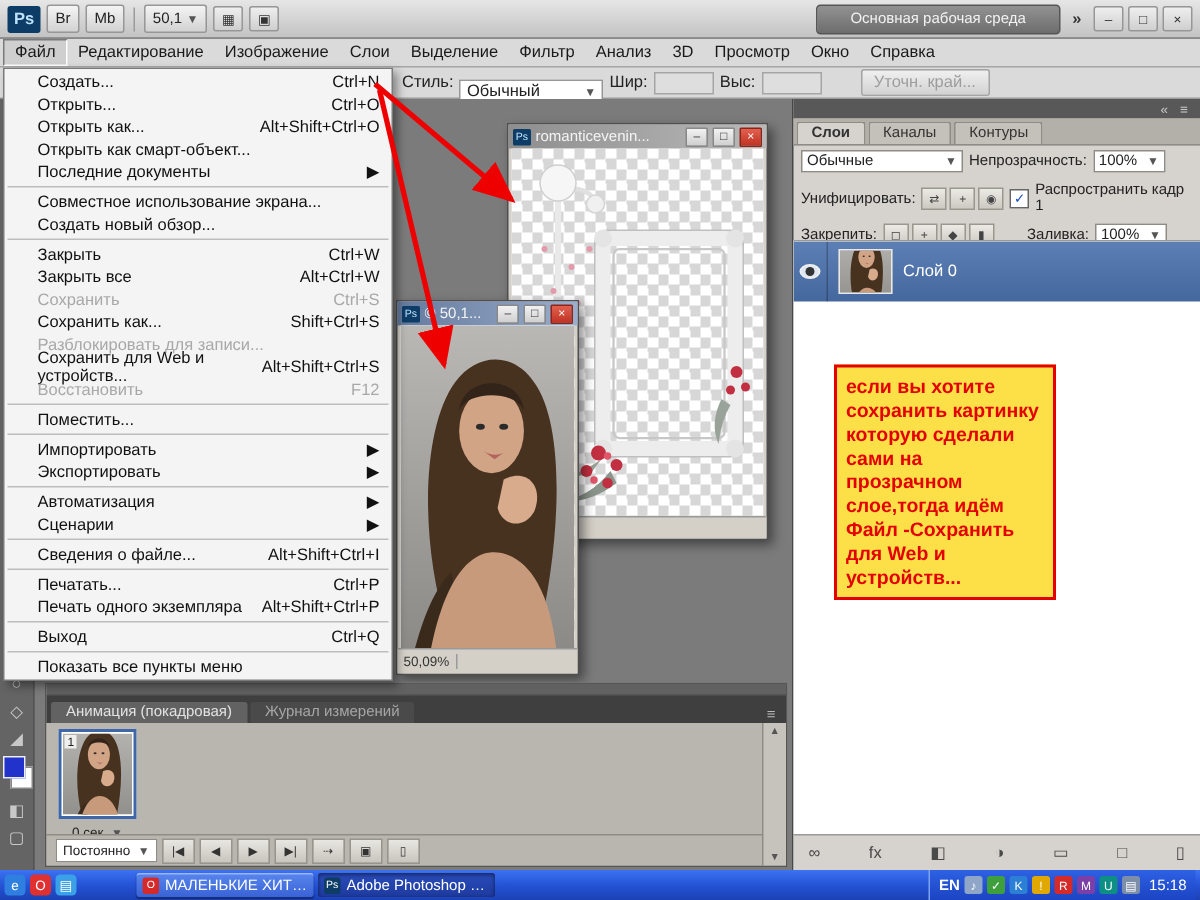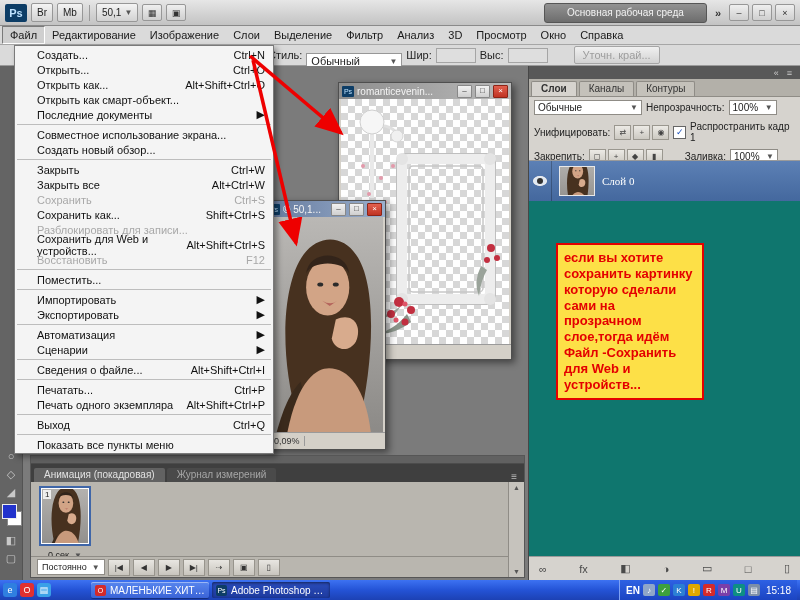--- a/index.html
+++ b/index.html
@@ -50,21 +50,21 @@
   .doc-btn.close{background:linear-gradient(#e2604f,#c03323);color:#fff;border-color:#8d2417;}
   .doc-canvas{position:absolute;left:2px;right:2px;top:16px;bottom:14px;background-color:#eee;
               background:repeating-conic-gradient(#ffffff 0 25%,#d7d7d7 0 50%) 0 0/14px 14px;overflow:hidden;}
   .doc-status{position:absolute;left:0;right:0;bottom:0;height:14px;background:#d4d0c8;border-top:1px solid #9a9a9a;
               display:flex;align-items:center;font-size:9px;color:#333;padding:0 4px;gap:4px;}
   .doc1{left:316px;top:16px;width:174px;height:278px;z-index:10;}
   .doc2{left:242px;top:134px;width:122px;height:250px;z-index:12;}
   .status-div{width:1px;height:10px;background:#9a9a9a;}
   .art-svg,.photo-svg{width:100%;height:100%;display:block;}
   
-  .file-menu{position:absolute;left:14px;top:45px;width:260px;background:#f4f4f4;border:1px solid #7a7a7a;
+  .file-menu{position:absolute;left:2px;top:45px;width:260px;background:#f4f4f4;border:1px solid #7a7a7a;
              box-shadow:3px 3px 6px rgba(0,0,0,.4);z-index:30;padding:1px 0;box-sizing:border-box;}
   .fm-item{height:15px;display:flex;align-items:center;justify-content:space-between;padding:0 8px 0 22px;color:#111;}
   .fm-item.disabled{color:#a8a8a8;}
   .fm-short{color:#111;margin-left:12px;white-space:nowrap;}
   .fm-item.disabled .fm-short{color:#a8a8a8;}
   .fm-sep{height:1px;background:#bdbdbd;margin:2px 2px 2px 2px;}
   
   .rpanel{position:absolute;left:528px;top:66px;width:272px;bottom:20px;background:#d6d3ce;border-left:1px solid #474747;box-sizing:border-box;}
   .rp-topstrip{height:13px;background:#585858;display:flex;align-items:center;justify-content:flex-end;gap:8px;
                padding:0 8px;color:#ccc;font-size:9px;}
@@ -72,21 +72,21 @@
   .rp-tab{padding:1px 9px 2px;background:#c4c1ba;border:1px solid #8f8c86;border-bottom:none;margin-right:2px;
           border-radius:2px 2px 0 0;color:#333;font-size:10px;}
   .rp-tab.active{background:#d6d3ce;font-weight:bold;}
   .rp-row{display:flex;align-items:center;gap:4px;padding:3px 5px;font-size:10px;color:#222;}
   .ps-select{height:15px;border:1px solid #8f8c86;background:#fff;display:flex;align-items:center;
              justify-content:space-between;gap:5px;padding:0 3px;box-sizing:border-box;}
   .mini-btn{width:15px;height:13px;border:1px solid #9a978f;background:linear-gradient(#eceae5,#ccc9c2);
             display:flex;align-items:center;justify-content:center;font-size:8px;color:#444;}
   .checkbox{width:11px;height:11px;border:1px solid #666;background:#fff;display:flex;align-items:center;
             justify-content:center;font-size:9px;color:#1a4fba;}
-  .layer-list{position:absolute;left:0;right:0;top:94px;bottom:24px;background:#0f766e;border-top:1px solid #9a9a9a;overflow:hidden;font-family:Liberation Serif, serif;}
+  .layer-list{position:absolute;left:0;right:0;top:94px;bottom:24px;background:#ffffff;border-top:1px solid #9a9a9a;overflow:hidden;}
   .layer-row{height:40px;background:linear-gradient(#5c80b5,#44689e);display:flex;align-items:center;color:#fff;}
   .eye-box{width:22px;height:100%;border-right:1px solid rgba(0,0,0,.25);display:flex;align-items:center;justify-content:center;}
   .eye{width:12px;height:8px;border:1px solid #f0f0f0;border-radius:50%;position:relative;background:#dfe8f2;}
   .eye::after{content:'';position:absolute;left:3px;right:3px;top:1px;bottom:1px;background:#333;border-radius:50%;}
   .layer-thumb{width:34px;height:28px;margin:0 7px;border:1px solid #e8e8e8;background:#9a9a9a;overflow:hidden;}
   .layer-thumb svg{width:100%;height:100%;display:block;}
   .rp-bottombar{position:absolute;left:0;right:0;bottom:0;height:24px;background:#d6d3ce;border-top:1px solid #9a9a9a;
                 display:flex;align-items:center;justify-content:space-between;padding:0 10px;box-sizing:border-box;}
   .rp-bot-ic{color:#4a4a4a;font-size:11px;font-style:normal;}
   

